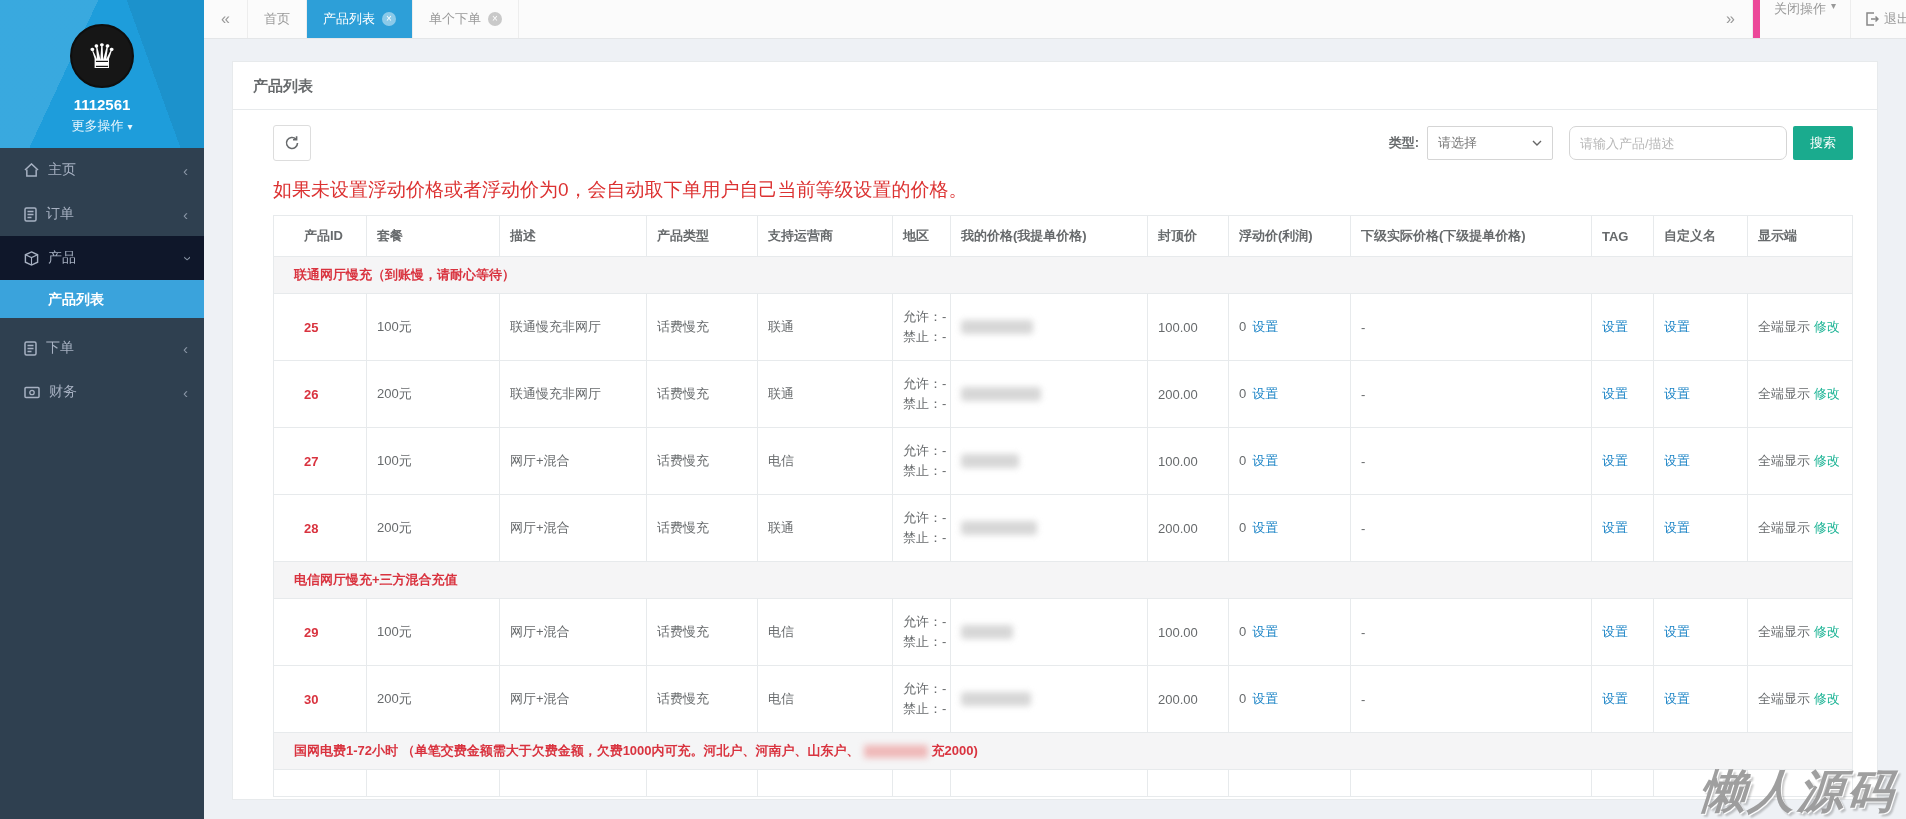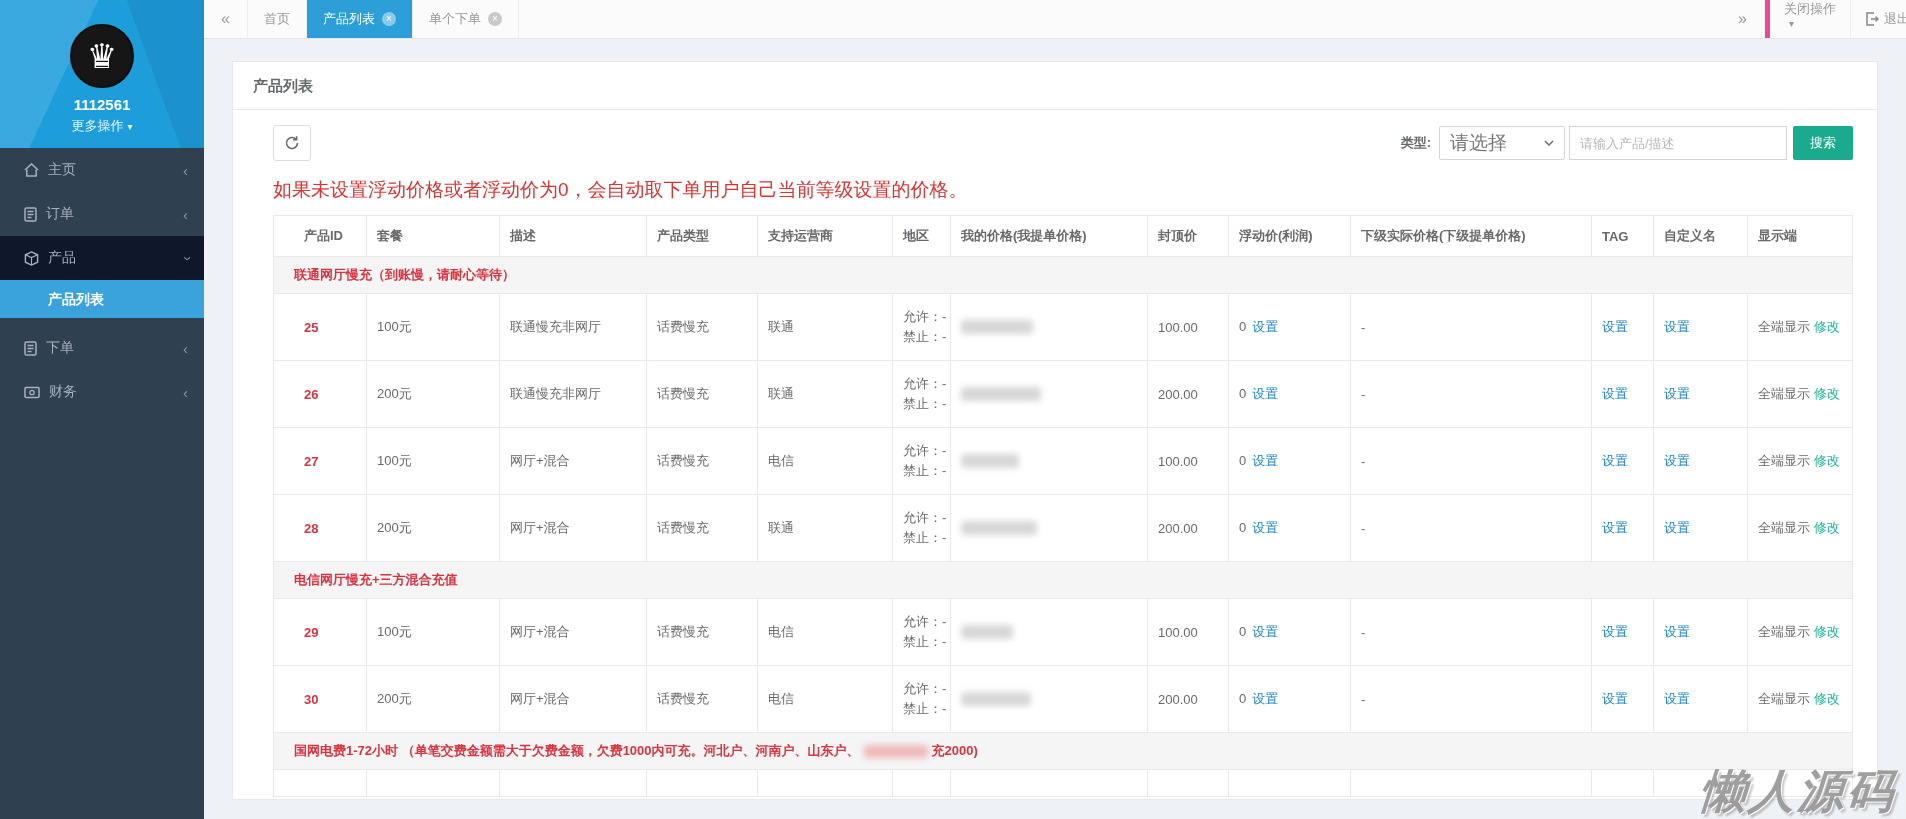--- a/index.html
+++ b/index.html
@@ -37,42 +37,42 @@
   .tb-btn { width:44px; display:flex; align-items:center; justify-content:center; color:#999;
       font-size:16px; cursor:pointer; border-right:1px solid #ededed; }
   .tab { display:flex; align-items:center; padding:0 16px; font-size:13px; color:#999;
       border-right:1px solid #ededed; cursor:pointer; white-space:nowrap; }
   .tab.active { background:#2d9fd8; color:#fff; }
   .tab-close { display:inline-flex; align-items:center; justify-content:center; width:14px; height:14px;
       border-radius:50%; background:#c9c9c9; color:#fff; font-size:10px; line-height:1; margin-left:7px; font-style:normal; }
   .tab.active .tab-close { background:rgba(255,255,255,.45); }
   .tb-right { margin-left:auto; display:flex; align-items:stretch; }
   .closeops { display:flex; padding:0 14px; font-size:13px; color:#999;
-      border-right:1px solid #ededed; border-left:5px solid #ec4899; cursor:pointer;flex-direction:column; }
+      border-right:1px solid #ededed; border-left:7px solid #ec4899; cursor:pointer; }
   .closeops .caret { font-size:10px; margin-left:5px; }
   .logout { display:flex; align-items:center; padding:0 4px 0 14px; font-size:13px; color:#999;
       cursor:pointer; white-space:nowrap; margin-right:-8px; }
   .logout svg { margin-right:5px; }
 
   
   .content { position:absolute; left:204px; top:39px; right:0; bottom:0; background:#eef1f5; overflow:hidden; }
   .card { margin:22px 28px 0 28px; background:#fff; border:1px solid #e7eaec; height:739px; overflow:hidden; }
   .card-head { padding:15px 20px 13px 20px; border-bottom:1px solid #e7eaec; }
   .card-title { font-size:15px; color:#676a6c; font-weight:600; }
   .card-body { padding:15px 24px 0 40px; }
 
   .toolbar { display:flex; align-items:center; }
   .refresh-btn { width:38px; height:36px; background:#fff; border:1px solid #ddd; border-radius:3px;
       display:flex; align-items:center; justify-content:center; cursor:pointer; }
   .filters { margin-left:auto; display:flex; align-items:center; }
   .type-label { font-size:13px; color:#676a6c; font-weight:bold; margin-right:8px; }
   .select { width:126px; height:34px; border:1px solid #d5d5d5; border-radius:2px; background:#fff;
-      display:flex; align-items:center; padding:0 10px; font-size:19px; color:#777; cursor:pointer; }
+      display:flex; align-items:center; padding:0 10px; font-size:13px; color:#777; cursor:pointer; }
   .select .sel-chev { margin-left:auto; display:flex; }
-  .search-input { width:218px; height:34px; border:1px solid #d5d5d5; border-radius:0; margin-left:4px;
+  .search-input { width:218px; height:34px; border:1px solid #d5d5d5; border-radius:7px; margin-left:16px;
       padding:16px 10px; font-size:13px; color:#555; outline:none; }
   .search-input::placeholder { color:#b8b8b8; }
   .search-btn { width:60px; height:34px; margin-left:6px; background:#1aab8e; color:#fff; border:none;
       border-radius:2px; font-size:13px; cursor:pointer; }
 
   .notice { margin-top:16px; font-size:19px; color:#dc3232; }
 
   table { width:100%; border-collapse:collapse; table-layout:fixed; margin-top:12px; font-size:13px; }
   th { border:1px solid #e7eaec; text-align:left; padding:11px 6px 11px 10px; color:#676a6c;
       font-weight:bold; white-space:nowrap; overflow:hidden; }

